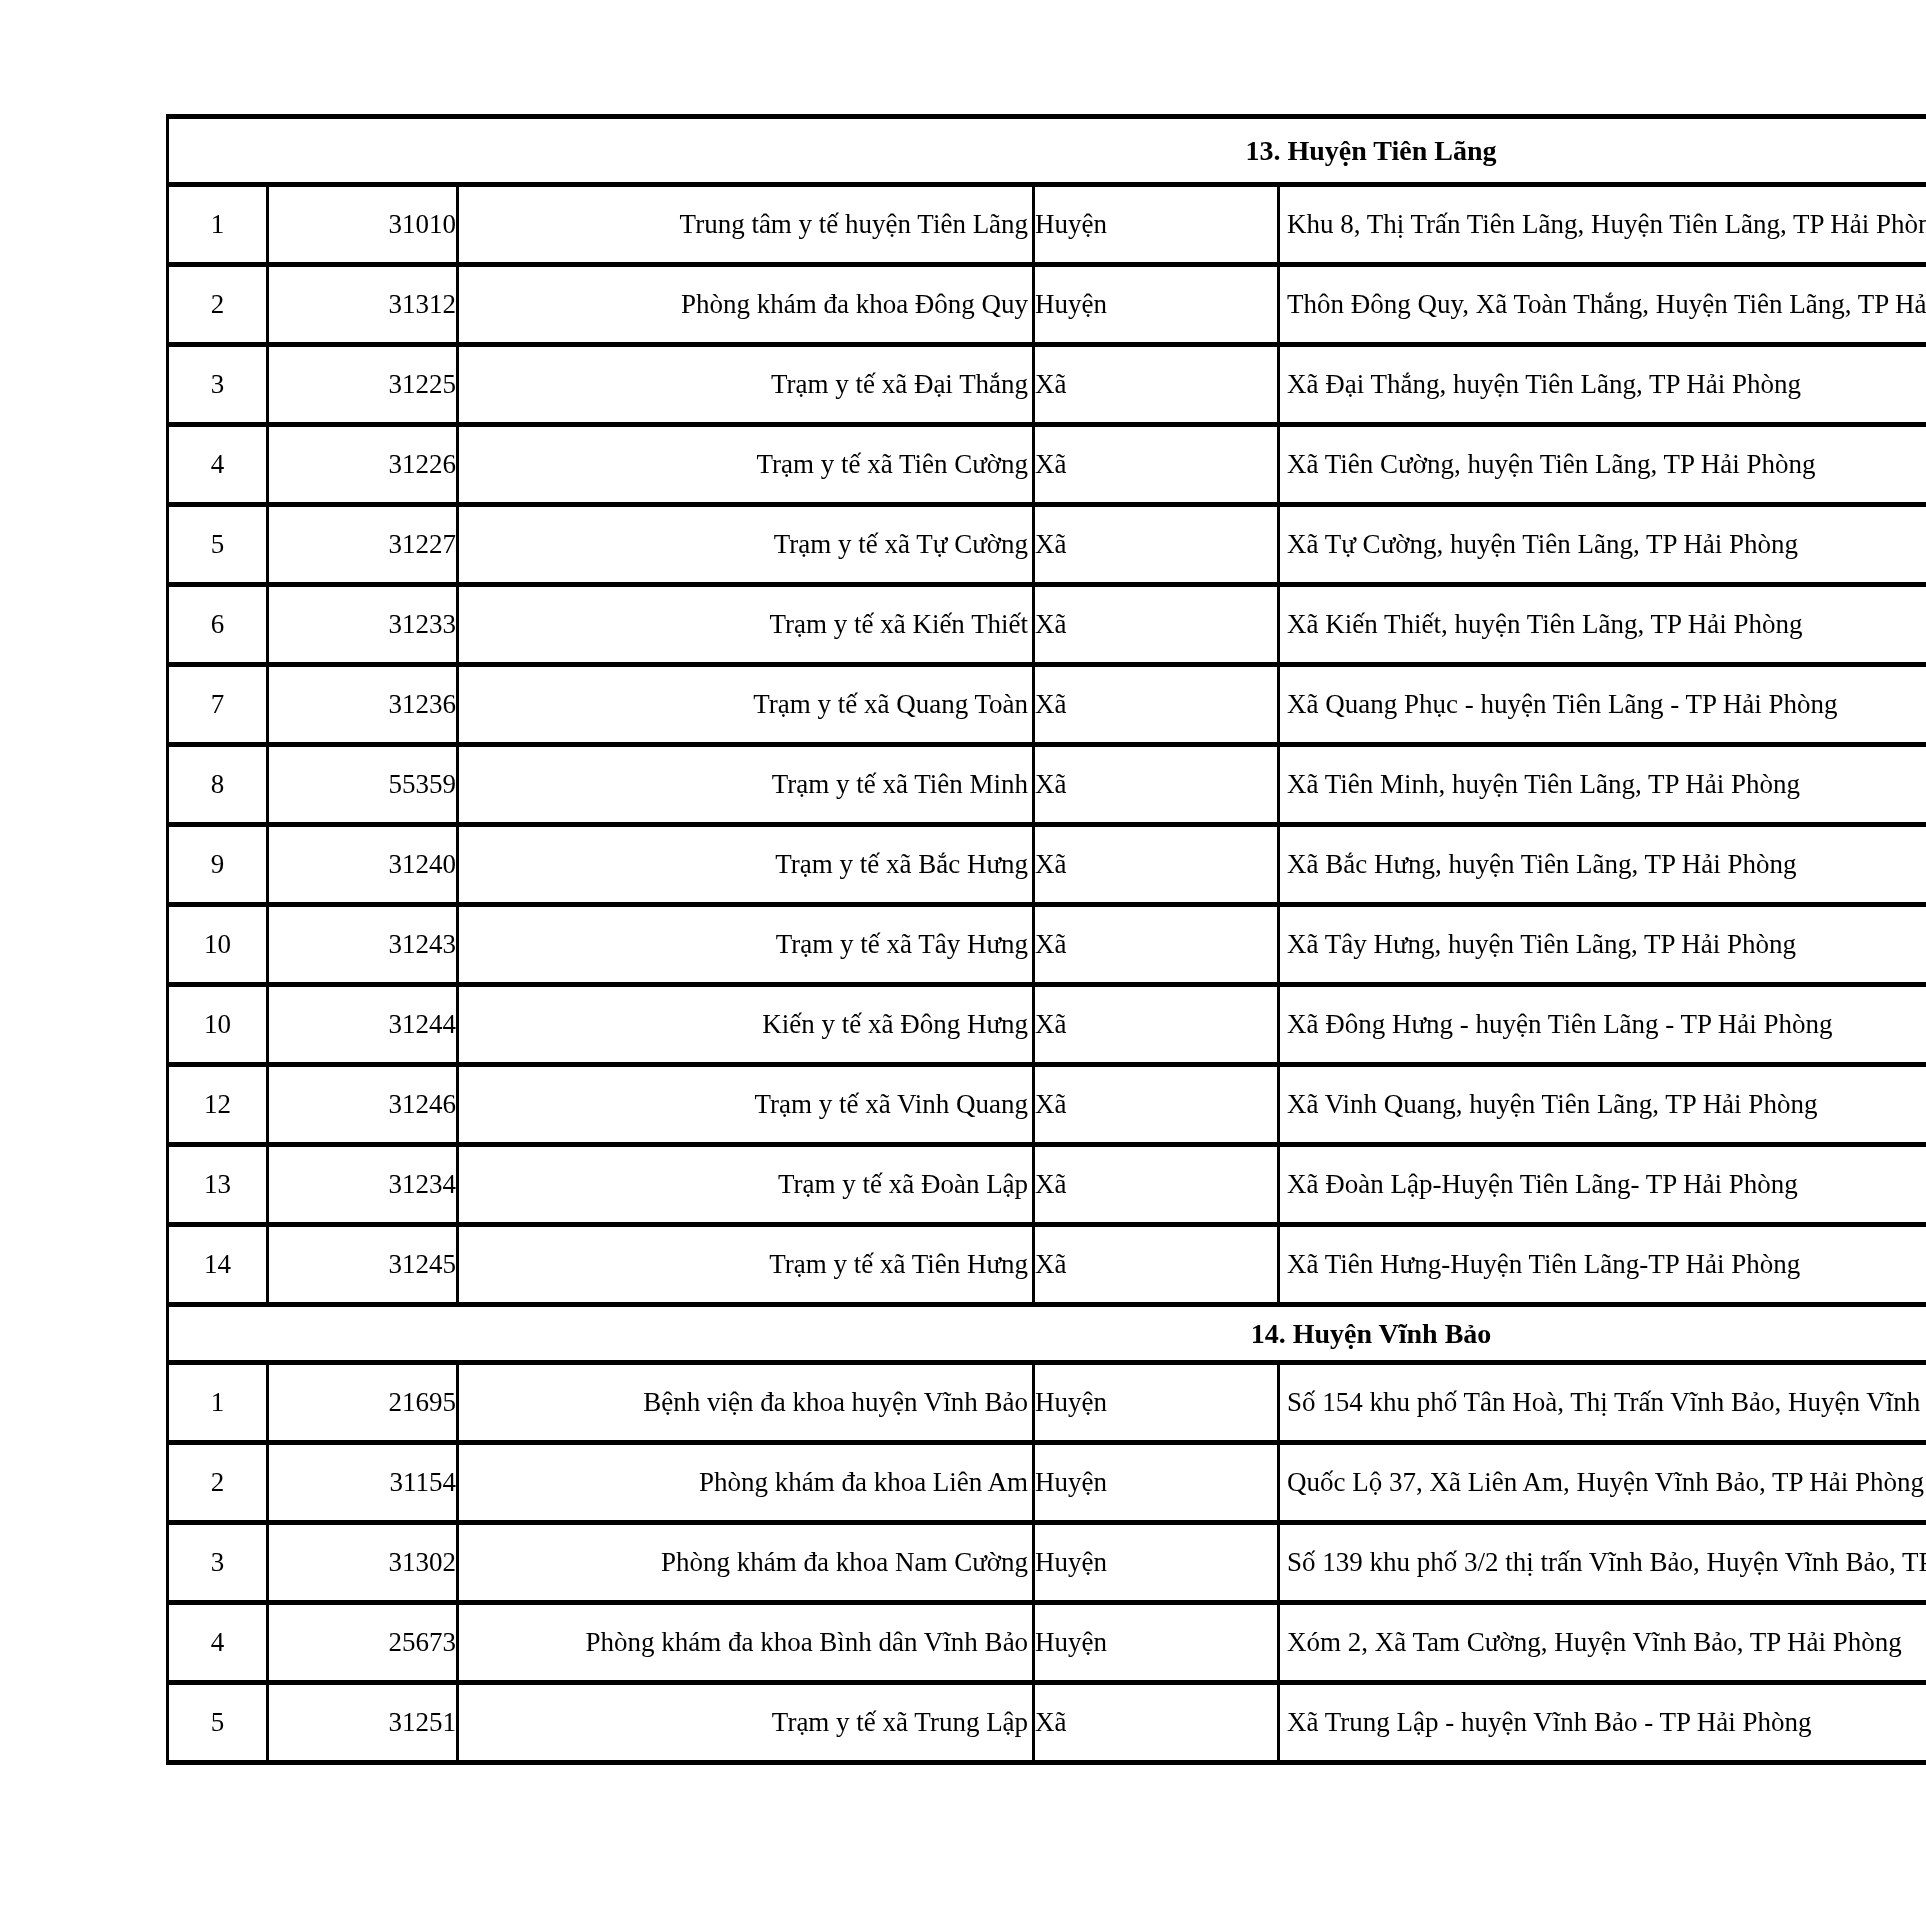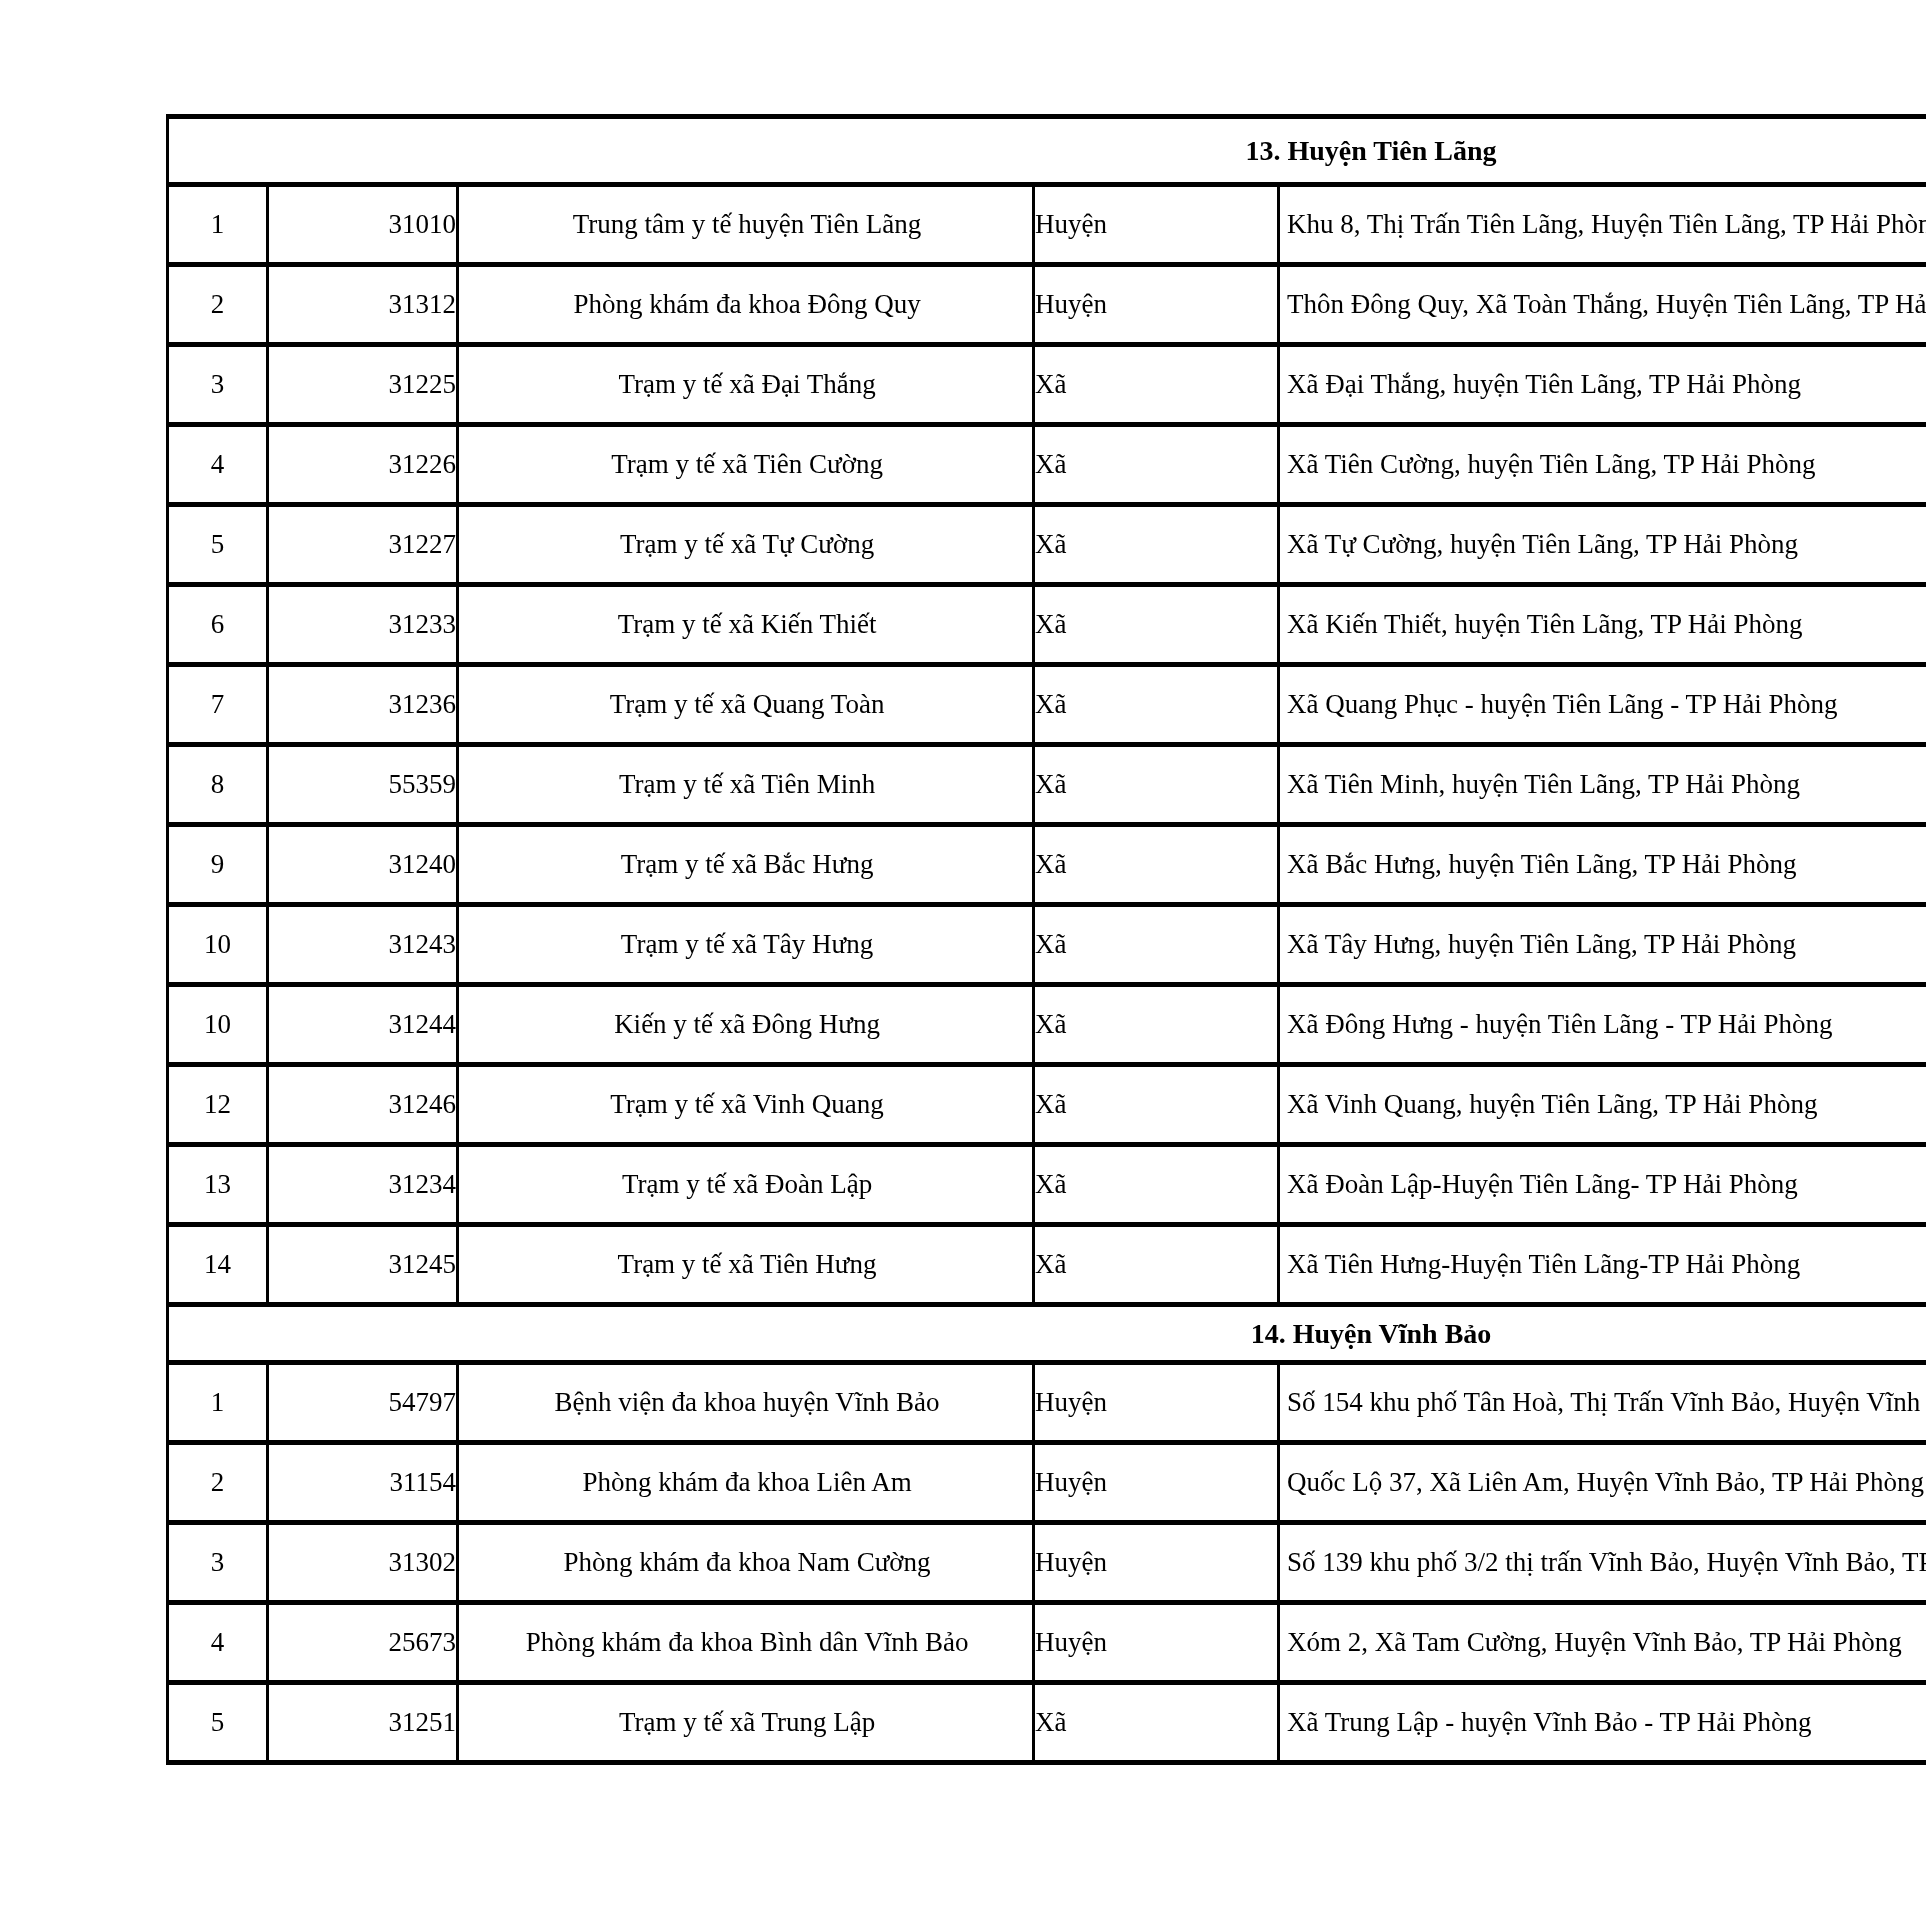--- a/index.html
+++ b/index.html
@@ -37,21 +37,21 @@
   tr.section-title-row td {
     font-weight: bold;
     text-align: center;
     font-size: 28px;
   }
   tr.section-title-row.first { height: 68px; }
   tr.section-title-row.later { height: 58px; }
   tr.data-row { height: 80px; }
   td.c-idx   { text-align: center; }
   td.c-code  { text-align: right; }
-  td.c-name  { text-align: center; padding-left: 7px; padding-right: 3.9px; }
+  td.c-name  { text-align: right; padding-left: 7px; padding-right: 3.9px; }
   td.c-type  { text-align: left; }
   td.c-addr  { text-align: left; padding-left: 7px; padding-right: 3.9px; }
 </style>
 </head>
 <body>
 
 <table class="doc-table">
   <colgroup>
     <col style="width:100px">
     <col style="width:190px">
@@ -159,21 +159,21 @@
     <td class="c-code">31245</td>
     <td class="c-name">Trạm y tế xã Tiên Hưng</td>
     <td class="c-type">Xã</td>
     <td class="c-addr">Xã Tiên Hưng-Huyện Tiên Lãng-TP Hải Phòng</td>
   </tr>
       <tr class="section-title-row later">
     <td colspan="5">14. Huyện Vĩnh Bảo</td>
   </tr>
       <tr class="data-row">
     <td class="c-idx">1</td>
-    <td class="c-code">54797</td>
+    <td class="c-code">21695</td>
     <td class="c-name">Bệnh viện đa khoa huyện Vĩnh Bảo</td>
     <td class="c-type">Huyện</td>
     <td class="c-addr">Số 154 khu phố Tân Hoà, Thị Trấn Vĩnh Bảo, Huyện Vĩnh Bảo, TP Hải Phòng</td>
   </tr>
       <tr class="data-row">
     <td class="c-idx">2</td>
     <td class="c-code">31154</td>
     <td class="c-name">Phòng khám đa khoa Liên Am</td>
     <td class="c-type">Huyện</td>
     <td class="c-addr">Quốc Lộ 37, Xã Liên Am, Huyện Vĩnh Bảo, TP Hải Phòng</td>

